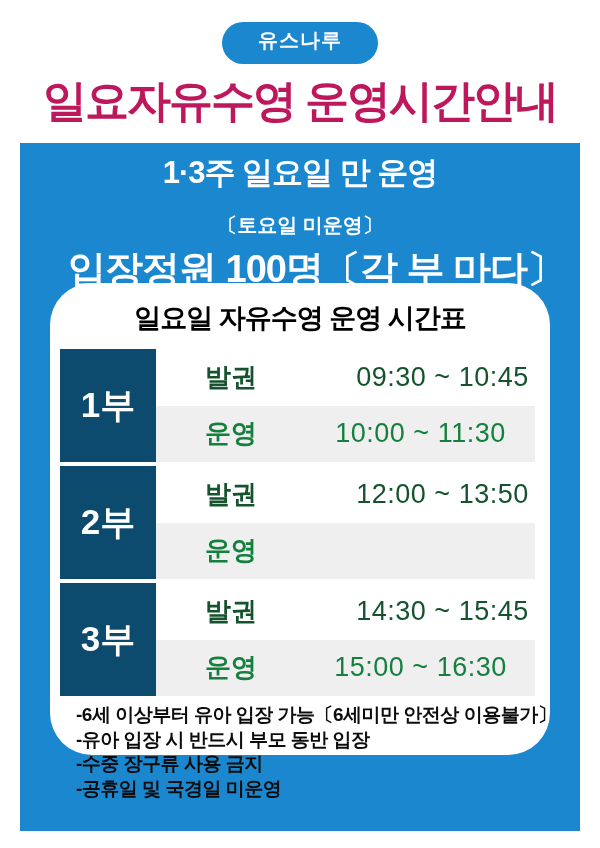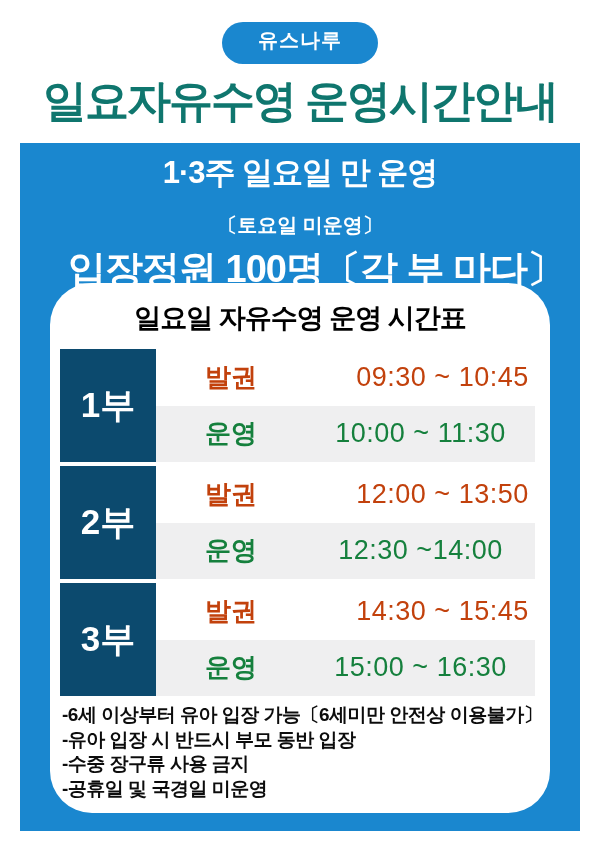--- a/index.html
+++ b/index.html
@@ -25,21 +25,21 @@
     border-radius: 22px;
     white-space: nowrap;
   }
 
   
   .main-title {
     position: absolute;
     top: 72px; left: 0;
     width: 100%;
     text-align: center;
-    color: #0f766e;
+    color: #be185d;
     font-size: 44px;
     font-weight: 800;
     letter-spacing: -2px;
     white-space: nowrap;
   }
 
   
   .card {
     position: absolute;
     left: 20px; top: 143px;
@@ -50,21 +50,21 @@
   }
   .notice-line1 { margin-top: 9px;  font-size: 31px; font-weight: 800; letter-spacing: -1px; }
   .notice-line2 { margin-top: 18px;  font-size: 20px; font-weight: 700; }
   .notice-line3 { margin-top: 5px;  font-size: 38px; font-weight: 800; letter-spacing: -1px; margin-left: 32px; }
   .notice-line4 { margin-top: 3px;  font-size: 20px; font-weight: 700; }
 
   
   .inner {
     position: absolute;
     left: 30px; top: 140px;
-    width: 500px; height: 530px;
+    width: 500px; height: 472px;
     background: #ffffff;
     border-radius: 42px;
     color: #111111;
     text-align: left;
   }
   .table-title {
     padding-top: 17px;
     text-align: center;
     font-size: 27px;
     font-weight: 800;
@@ -84,25 +84,25 @@
     font-weight: 700;
     display: flex;
     align-items: center;
     justify-content: center;
     flex-shrink: 0;
   }
   .rows { flex: 1; display: flex; flex-direction: column; }
   .row { flex: 1; display: flex; align-items: center; }
   .row-label { width: 150px; text-align: center; font-size: 26px; font-weight: 700; }
   .row-time  { flex: 1; text-align: center; font-size: 27px; font-weight: 400; letter-spacing: 0.5px; white-space: pre; }
-  .row.ticket  { background: #ffffff; color: #c2410c; gap: 44px; }
+  .row.ticket  { background: #ffffff; color: #14532d; gap: 44px; }
   .row.operate { background: #efeff0; color: #15803d; }
 
   
-  .notes { margin: 7px 20px 0 12px; }
+  .notes { margin: 7px 20px 0 26px; }
   .note-line {
     font-size: 19px;
     font-weight: 700;
     line-height: 24.5px;
     letter-spacing: -0.5px;
     color: #0c0c0c;
     white-space: nowrap;
   }
 </style>
 </head>
@@ -139,21 +139,20 @@
 
       <div class="block">
         <div class="part-cell">2부</div>
         <div class="rows">
           <div class="row ticket">
             <div class="row-label">발권</div>
             <div class="row-time">12:00 ~ 13:50</div>
           </div>
           <div class="row operate">
             <div class="row-label">운영</div>
-            <div class="row-time">12:30 ~14:00</div>
           </div>
         </div>
       </div>
 
       <div class="block">
         <div class="part-cell">3부</div>
         <div class="rows">
           <div class="row ticket">
             <div class="row-label">발권</div>
             <div class="row-time">14:30 ~ 15:45</div>

